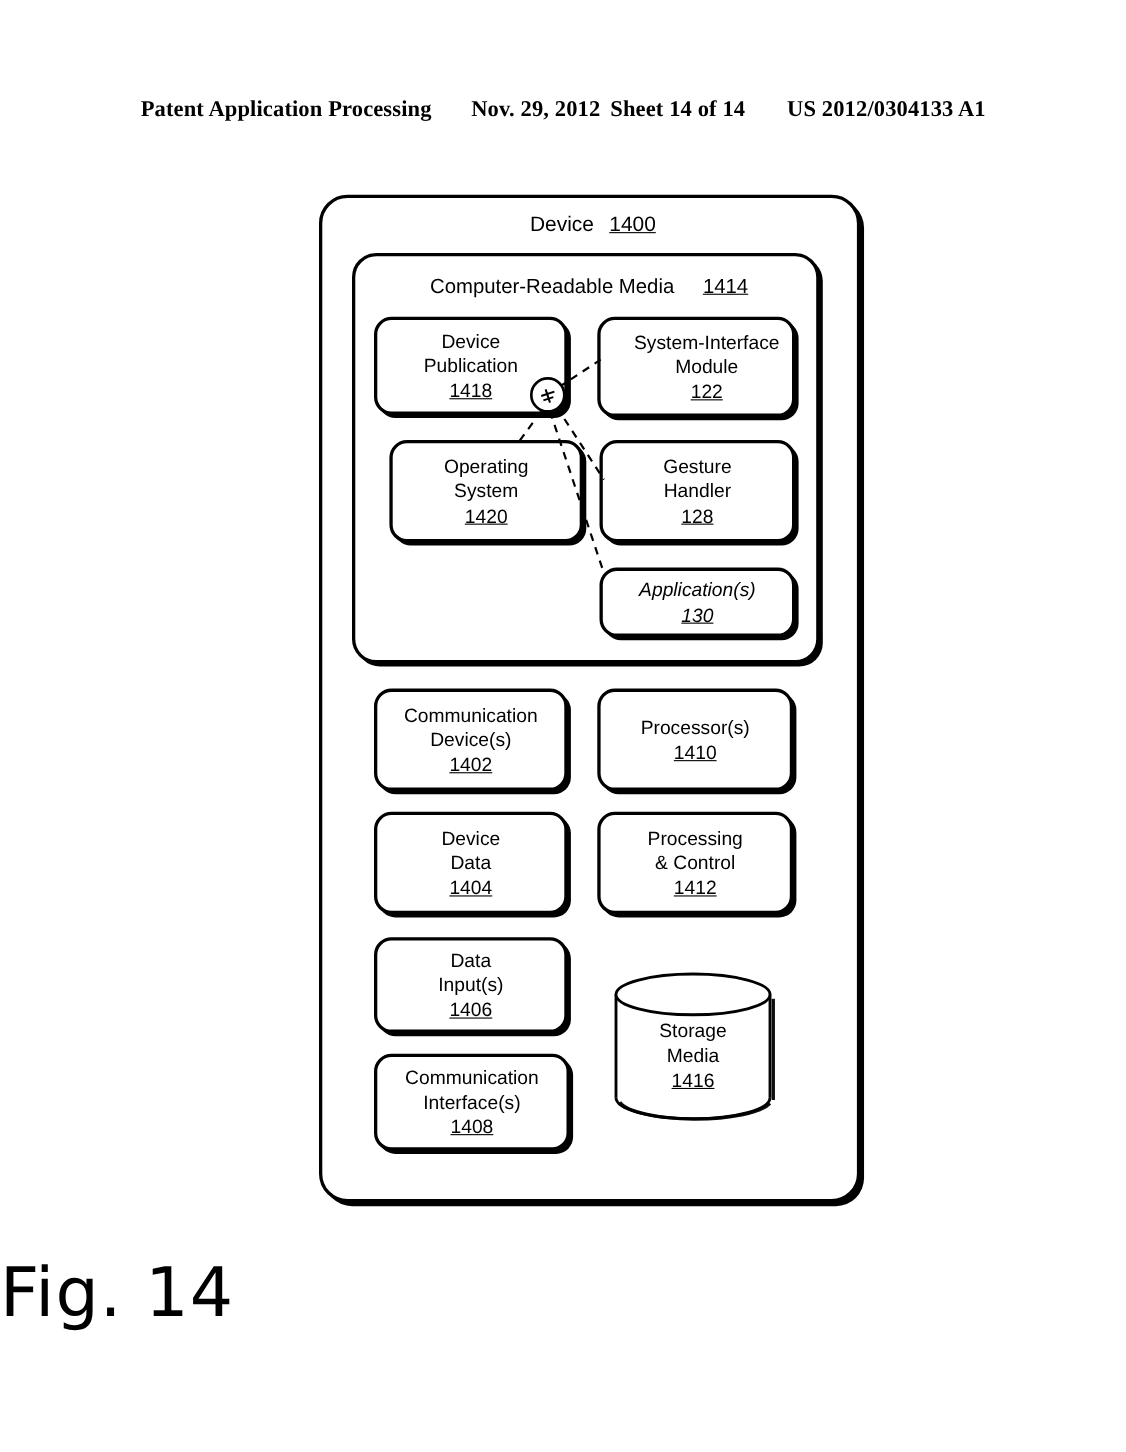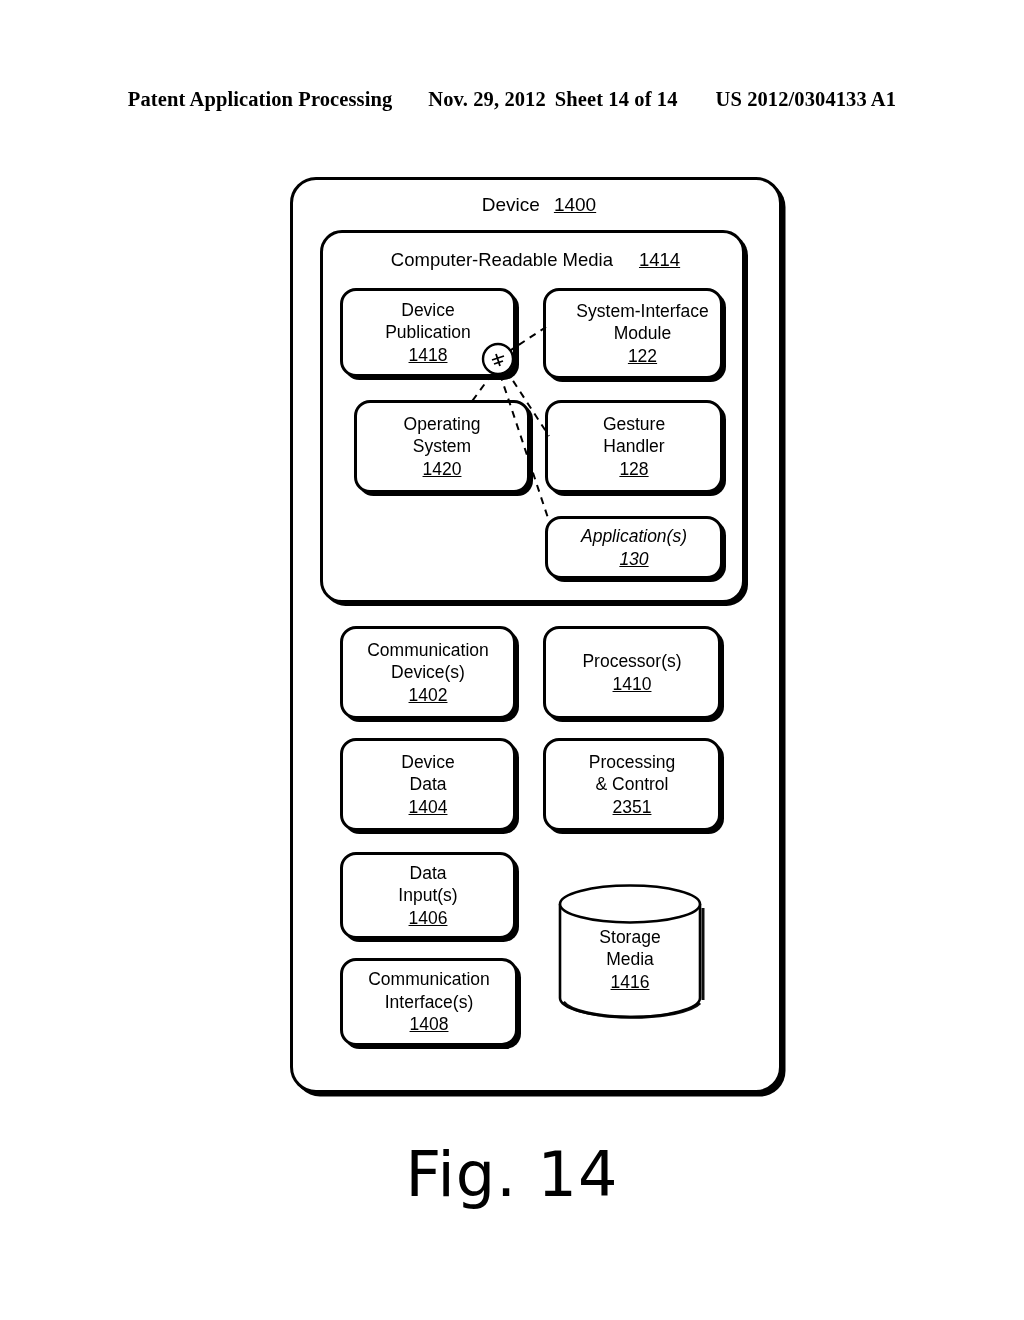--- a/index.html
+++ b/index.html
@@ -154,21 +154,20 @@
     width: 1024px; height: 1320px;
     pointer-events: none;
   }
 
   
   .fig-caption {
     position: absolute;
     left: 0;
     top: 1138px;
     width: 1024px;
-    text-align: center;
     font-size: 62px;
     letter-spacing: 1px;
     font-family: "DejaVu Sans", sans-serif;
   }
 </style>
 </head>
 <body>
 
 <div class="page-header">
   <span class="hdr-pub">Patent Application Processing</span>
@@ -233,21 +232,21 @@
 
   <div class="node mod m-devdata">
     <span class="ln">Device</span>
     <span class="ln">Data</span>
     <span class="ln ref">1404</span>
   </div>
 
   <div class="node mod m-procctrl">
     <span class="ln">Processing</span>
     <span class="ln">&amp; Control</span>
-    <span class="ln ref">2351</span>
+    <span class="ln ref">1412</span>
   </div>
 
   <div class="node mod m-datain">
     <span class="ln">Data</span>
     <span class="ln">Input(s)</span>
     <span class="ln ref">1406</span>
   </div>
 
   <div class="node mod m-commiface">
     <span class="ln">Communication</span>

